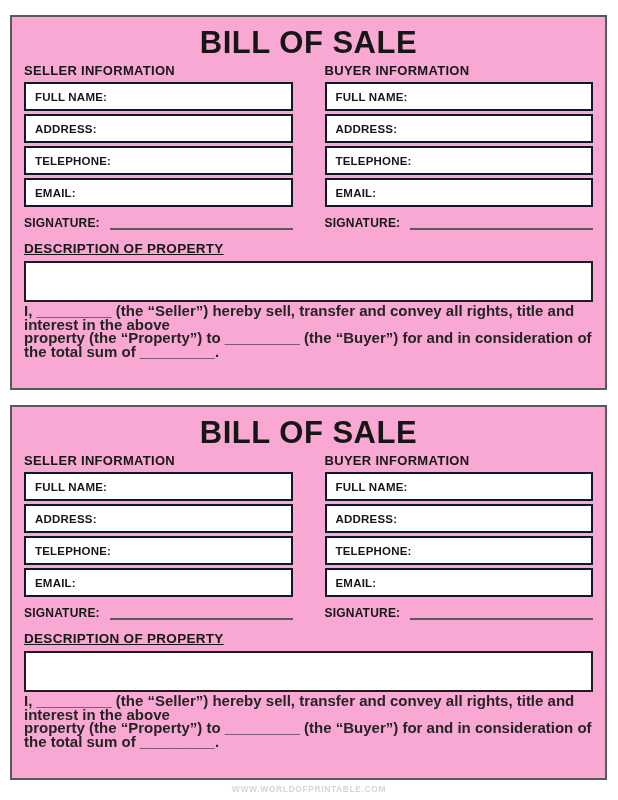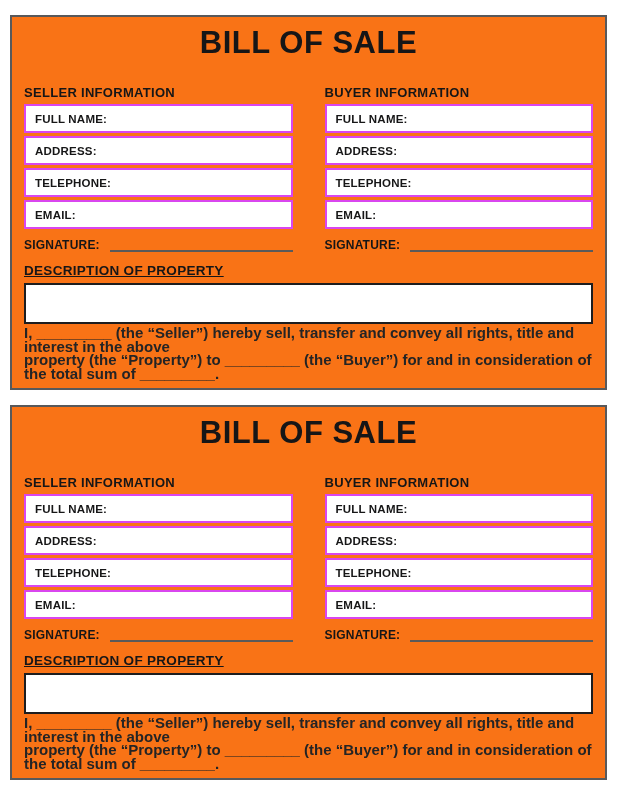--- a/index.html
+++ b/index.html
@@ -11,54 +11,54 @@
     position:relative;
     overflow:hidden;
   }
   .sheet { position:relative; width:618px; height:800px; background:#ffffff; }
 
   .form-card {
     position:absolute;
     left:10px;
     width:597px;
     height:375px;
-    background:#f97316;
+    background:#f9a8d4;
     border:2px solid #58595b;
     padding:8px 12px 0 12px;
   }
   .form-card.top    { top:15px; }
   .form-card.bottom { top:405px; }
 
   .form-title {
     text-align:center;
     font-size:31px;
     line-height:36px;
     font-weight:bold;
     letter-spacing:0.5px;
     color:#161617;
   }
 
   .columns {
     display:flex;
     gap:32px;
-    margin-top:25px;
+    margin-top:3px;
   }
   .column { flex:1; min-width:0; }
 
   .section-heading {
     font-size:13px;
     line-height:14px;
     font-weight:bold;
     letter-spacing:0.3px;
     margin-bottom:4px;
     color:#161617;
   }
 
   .field-box {
-    border:2px solid #d946ef;
+    border:2px solid #0f172a;
     height:29px;
     margin-bottom:3px;
     display:flex;
     align-items:center;
     padding-left:9px;
     background:#ffffff;
   }
   .field-label {
     font-size:11.5px;
     font-weight:bold;
@@ -246,13 +246,14 @@
 
     <div class="description-heading">DESCRIPTION OF PROPERTY</div>
     <div class="description-box"></div>
 
     <div class="legal-text">
       <div>I, _________ (the “Seller”) hereby sell, transfer and convey all rights, title and interest in the above</div>
       <div>property (the “Property”) to _________  (the “Buyer”) for and in consideration of the total sum of _________.</div>
     </div>
   </div>
 
+  <div class="footer-watermark">WWW.WORLDOFPRINTABLE.COM</div>
 </div>
 
 </body></html>

